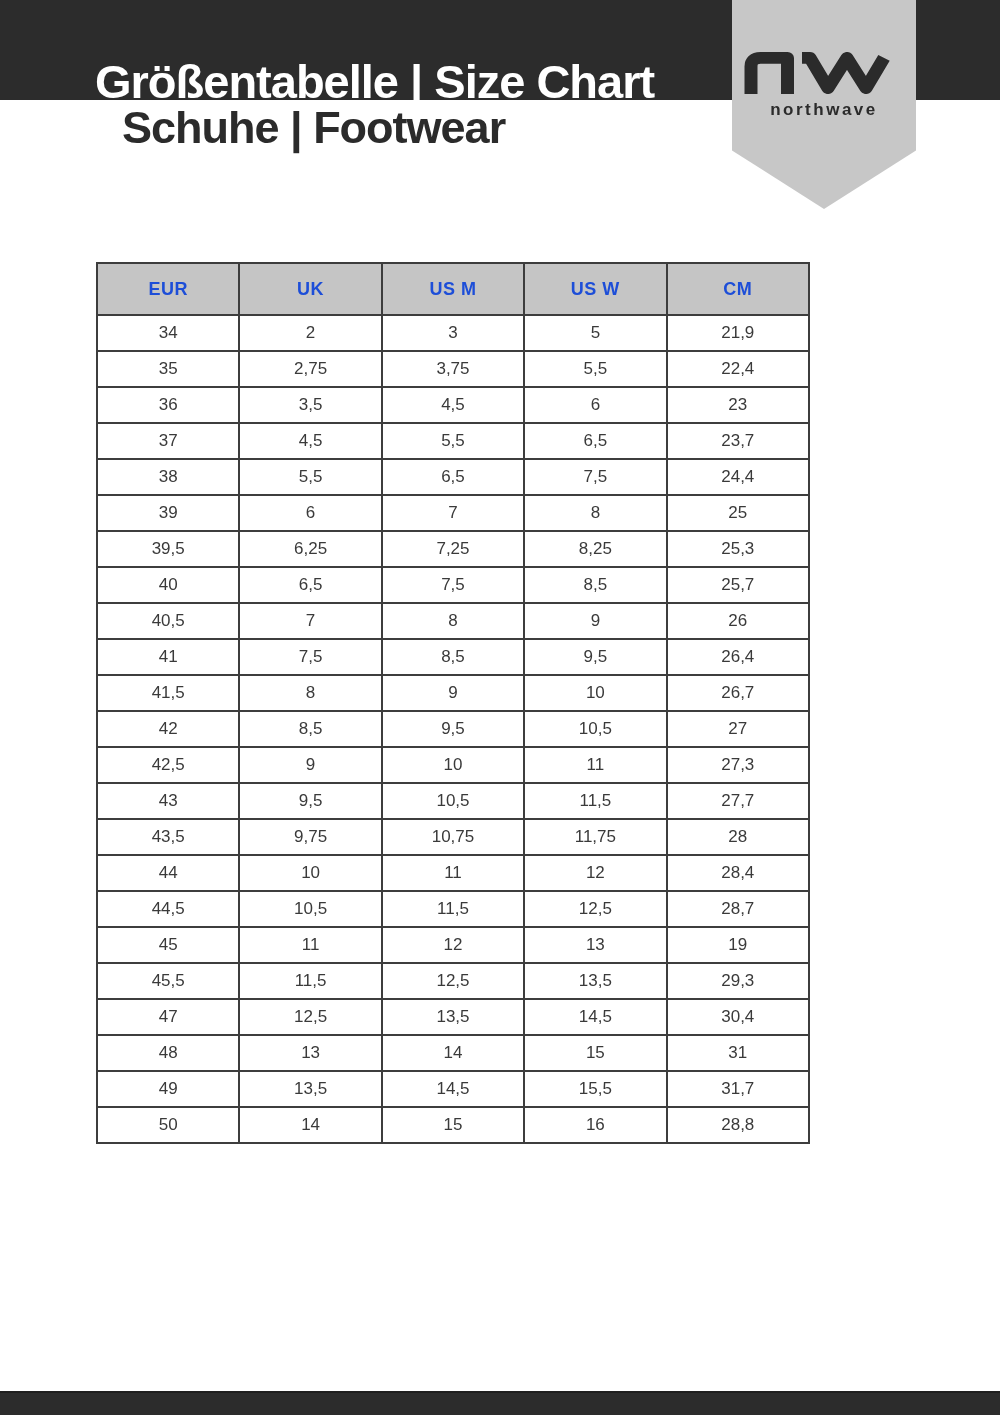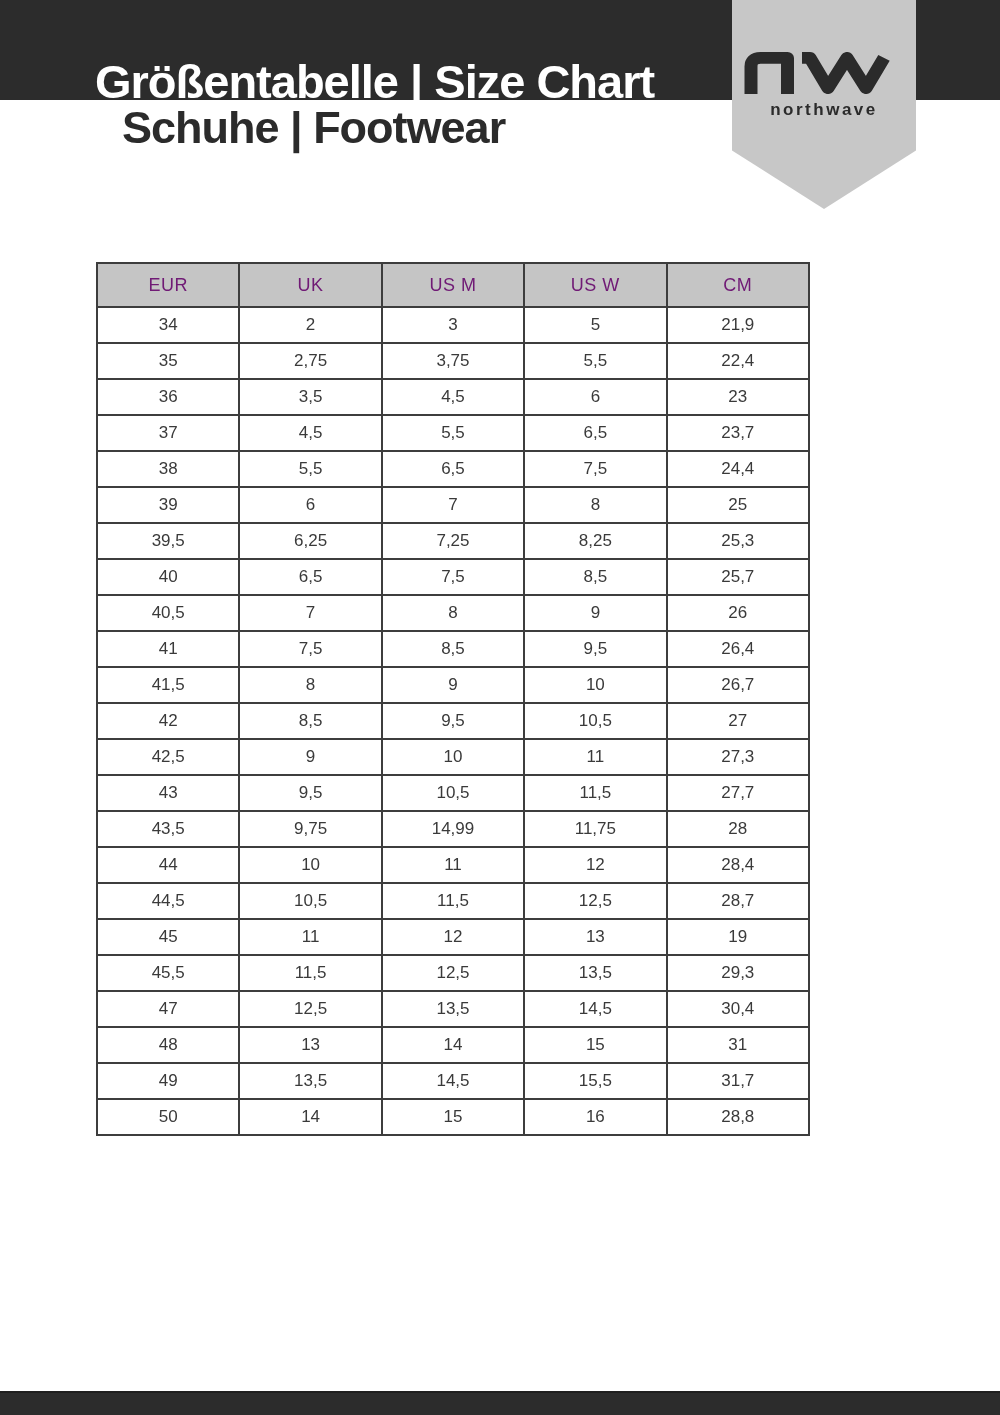--- a/index.html
+++ b/index.html
@@ -78,24 +78,24 @@
     table-layout: fixed;
   }
   .size-table th, .size-table td {
     border: 2px solid #3d3d3d;
     text-align: center;
     vertical-align: middle;
     padding: 0;
   }
   .size-table th {
     background: #c5c5c5;
-    height: 44px;
+    height: 52px;
     font-size: 18px;
-    font-weight: 400;
-    color: #701a75;
+    font-weight: 700;
+    color: #1d4ed8;
     letter-spacing: 0.5px;
   }
   .size-table td {
     background: #ffffff;
     height: 36px;
     font-size: 17px;
     color: #3a3a3a;
   }
 
   
@@ -231,21 +231,21 @@
         <tr>
           <td>43</td>
           <td>9,5</td>
           <td>10,5</td>
           <td>11,5</td>
           <td>27,7</td>
         </tr>
         <tr>
           <td>43,5</td>
           <td>9,75</td>
-          <td>14,99</td>
+          <td>10,75</td>
           <td>11,75</td>
           <td>28</td>
         </tr>
         <tr>
           <td>44</td>
           <td>10</td>
           <td>11</td>
           <td>12</td>
           <td>28,4</td>
         </tr>

